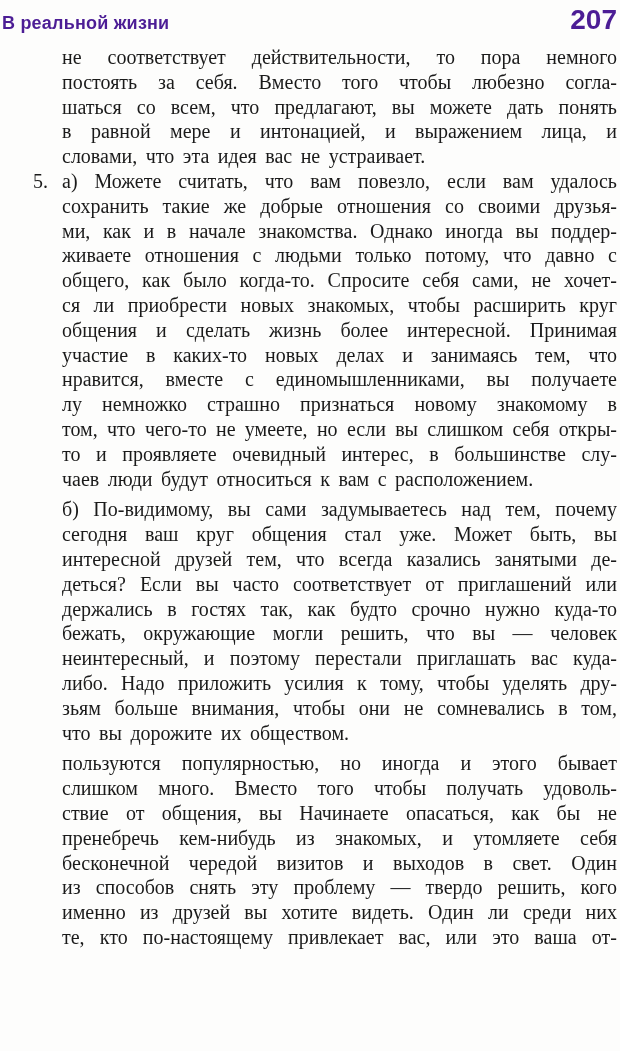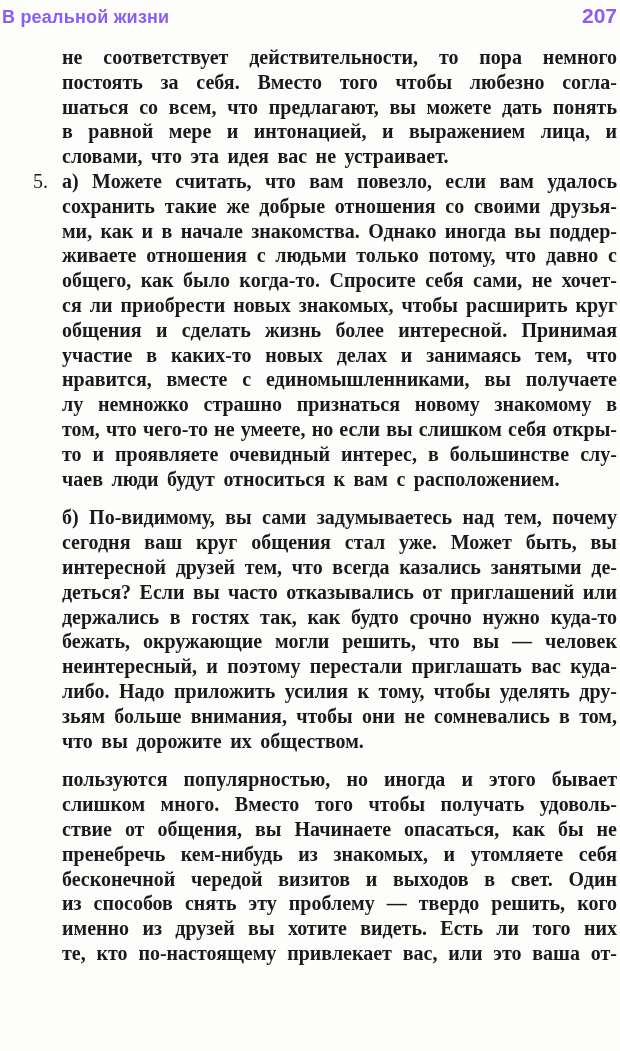--- a/index.html
+++ b/index.html
@@ -15,42 +15,41 @@
   .running-head {
     position: absolute;
     top: 4px;
     left: 2px;
     right: 3px;
     display: flex;
     justify-content: space-between;
     align-items: baseline;
     font-family: "Liberation Sans", "DejaVu Sans", sans-serif;
     font-weight: bold;
-    color: #8b5cf6;
+    color: #4c1d95;
   }
   .rh-title { font-size: 18px; letter-spacing: 0.2px; }
-  .rh-num   { font-size: 21px; }
+  .rh-num   { font-size: 28px; }
   .body-text {
     position: absolute;
     top: 45px;
     left: 62px;
     width: 555px;
     font-size: 20px;
     line-height: 24.8px;
   }
   .para { position: relative; }
-  .pgap { margin-top: 14px; }
+  .pgap { margin-top: 6px; }
   .ln {
     text-align: justify;
     text-align-last: justify;
     word-spacing: 1px;
     white-space: normal;
     overflow: hidden;
     height: 24.8px;
-    font-weight: bold;
   }
   .ln.last {
     text-align-last: left;
     word-spacing: 3.5px;
   }
   .marker {
     position: absolute;
     left: -29px;
     top: 0;
     font-size: 20px;
@@ -94,34 +93,34 @@
           <div class="ln">том, что чего-то не умеете, но если вы слишком себя откры-</div>
           <div class="ln">то и проявляете очевидный интерес, в большинстве слу-</div>
           <div class="ln last">чаев люди будут относиться к вам с расположением.</div>
         </div>
     </div>
 
     <div class="para pgap">
         <div class="ln">б) По-видимому, вы сами задумываетесь над тем, почему</div>
         <div class="ln">сегодня ваш круг общения стал уже. Может быть, вы</div>
         <div class="ln">интересной друзей тем, что всегда казались занятыми де-</div>
-        <div class="ln">деться? Если вы часто отказывались от приглашений или</div>
+        <div class="ln">деться? Если вы часто соответствует от приглашений или</div>
         <div class="ln">держались в гостях так, как будто срочно нужно куда-то</div>
         <div class="ln">бежать, окружающие могли решить, что вы — человек</div>
         <div class="ln">неинтересный, и поэтому перестали приглашать вас куда-</div>
         <div class="ln">либо. Надо приложить усилия к тому, чтобы уделять дру-</div>
         <div class="ln">зьям больше внимания, чтобы они не сомневались в том,</div>
         <div class="ln last">что вы дорожите их обществом.</div>
       </div>
 
     <div class="para pgap">
         <div class="ln">пользуются популярностью, но иногда и этого бывает</div>
         <div class="ln">слишком много. Вместо того чтобы получать удоволь-</div>
         <div class="ln">ствие от общения, вы Начинаете опасаться, как бы не</div>
         <div class="ln">пренебречь кем-нибудь из знакомых, и утомляете себя</div>
         <div class="ln">бесконечной чередой визитов и выходов в свет. Один</div>
         <div class="ln">из способов снять эту проблему — твердо решить, кого</div>
-        <div class="ln">именно из друзей вы хотите видеть. Есть ли того них</div>
+        <div class="ln">именно из друзей вы хотите видеть. Один ли среди них</div>
         <div class="ln">те, кто по-настоящему привлекает вас, или это ваша от-</div>
       </div>
 
   </div>
 </div>
 
 </body></html>

